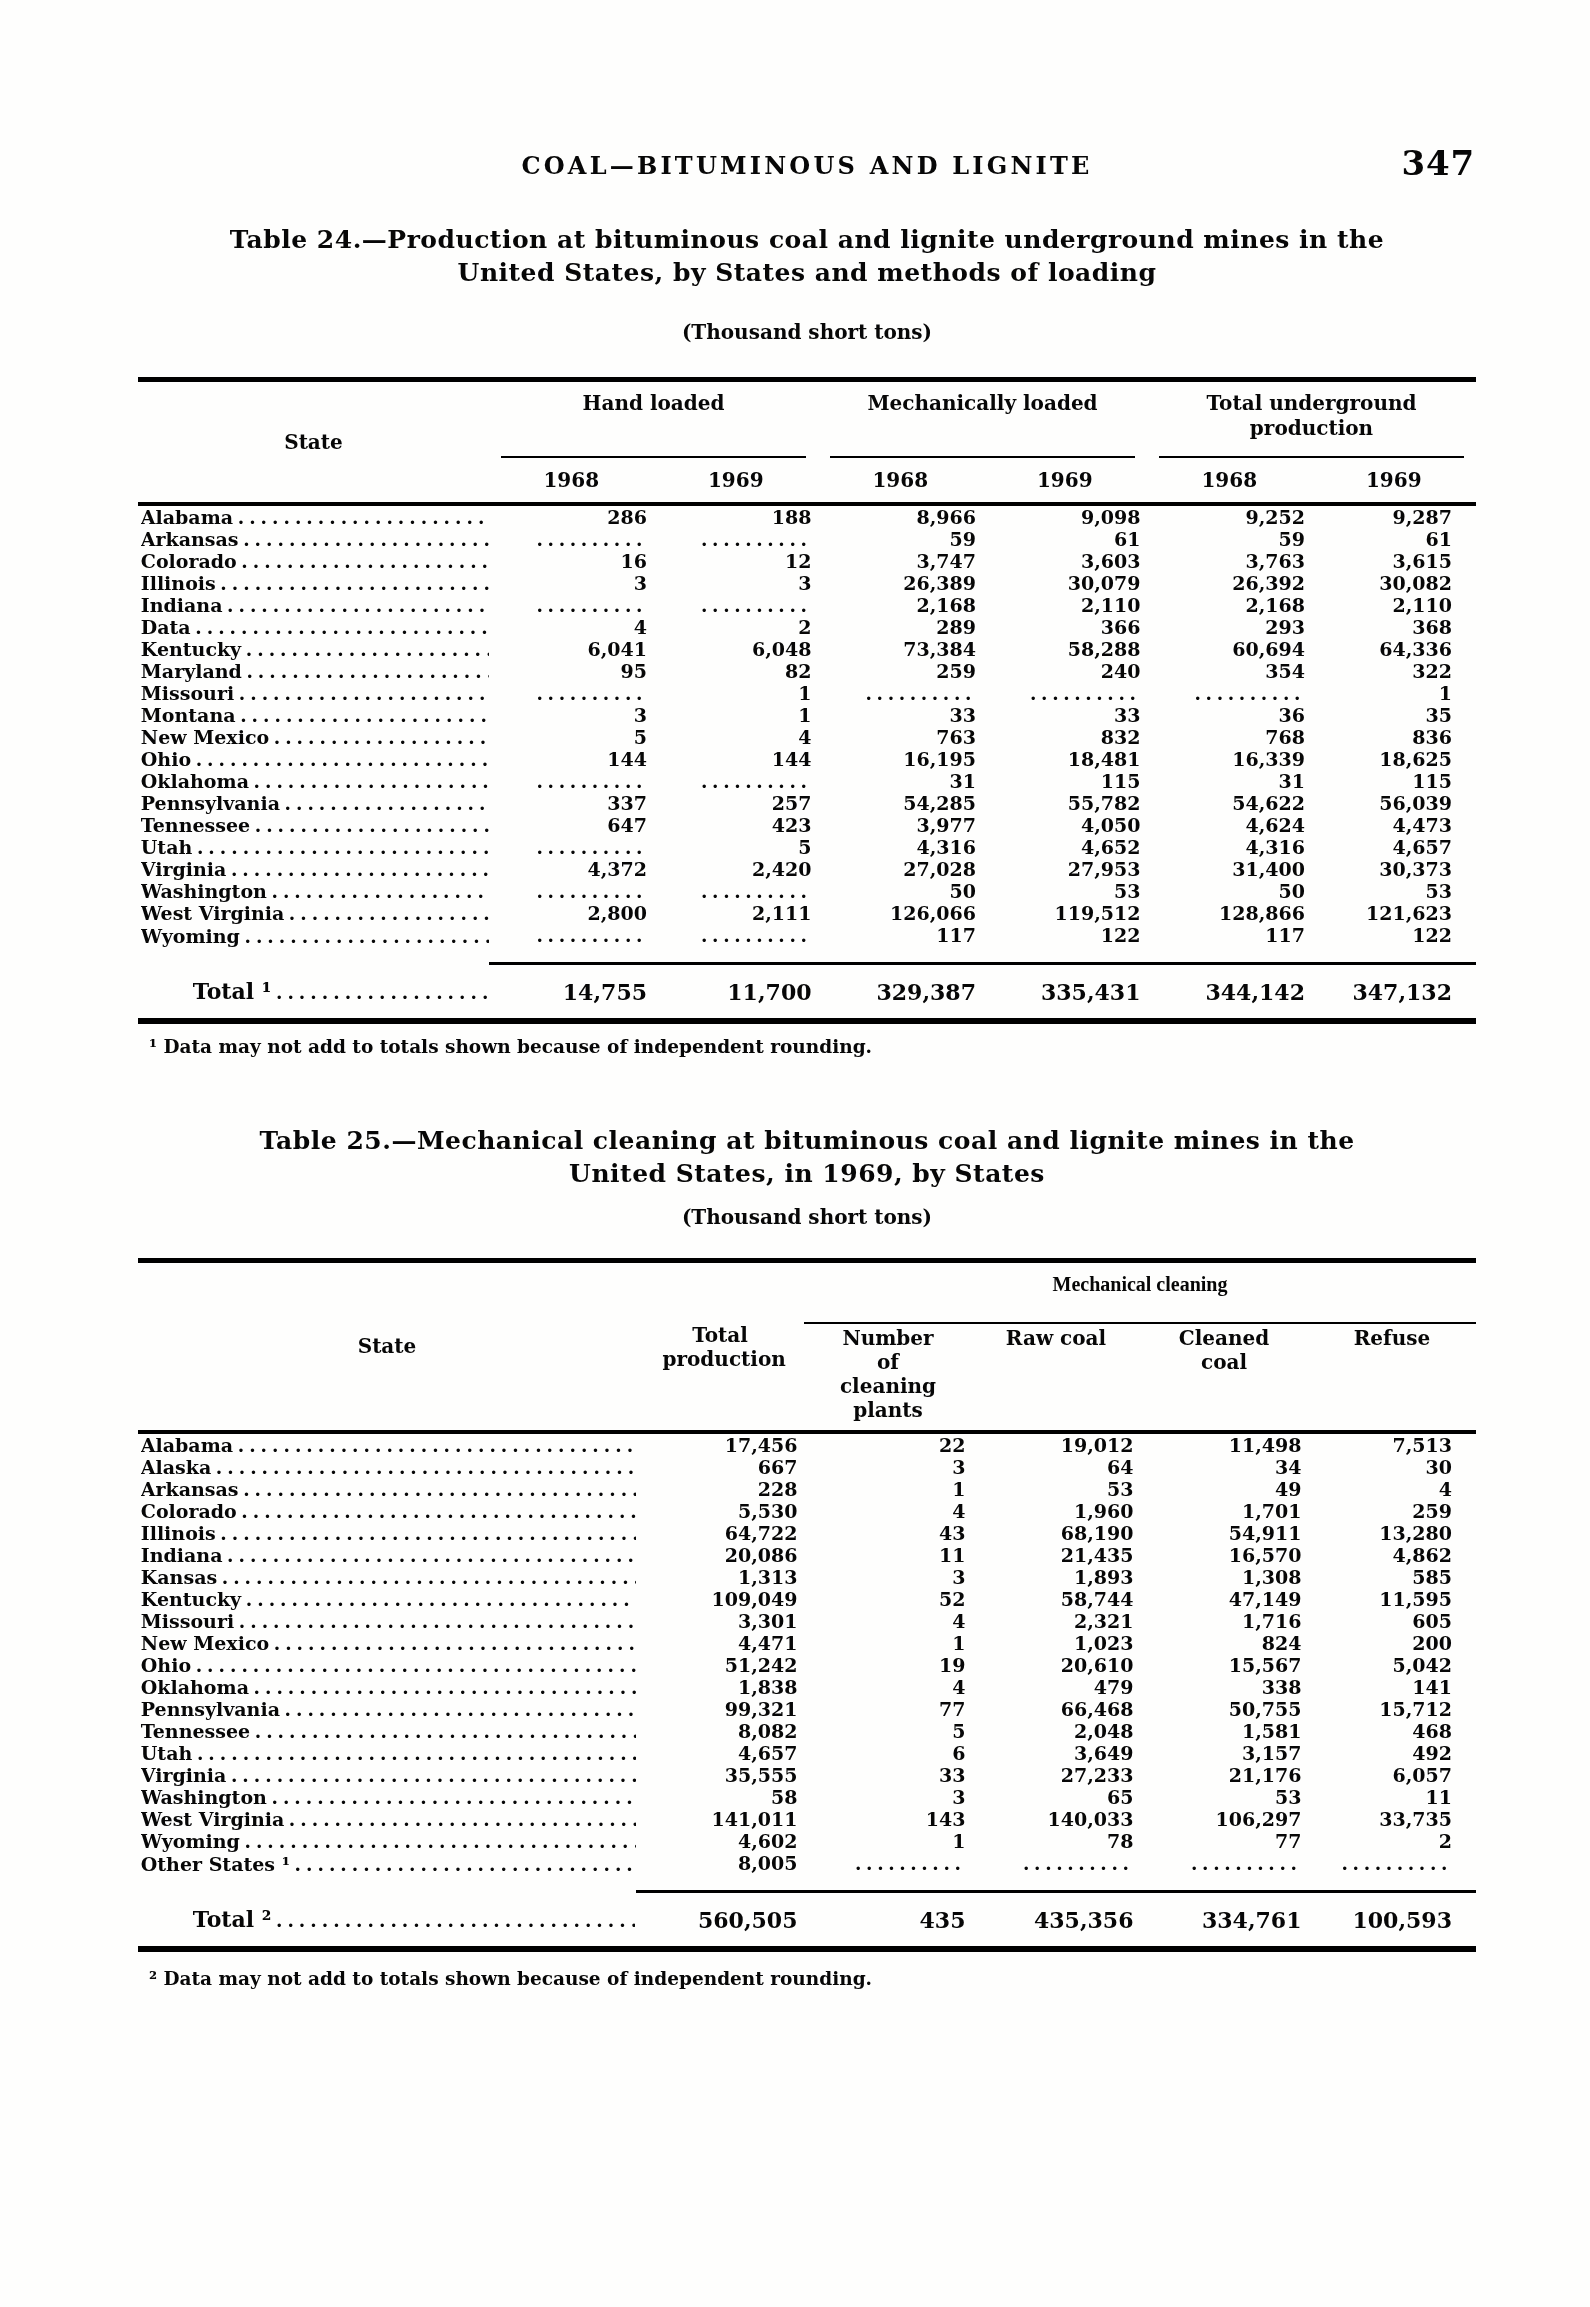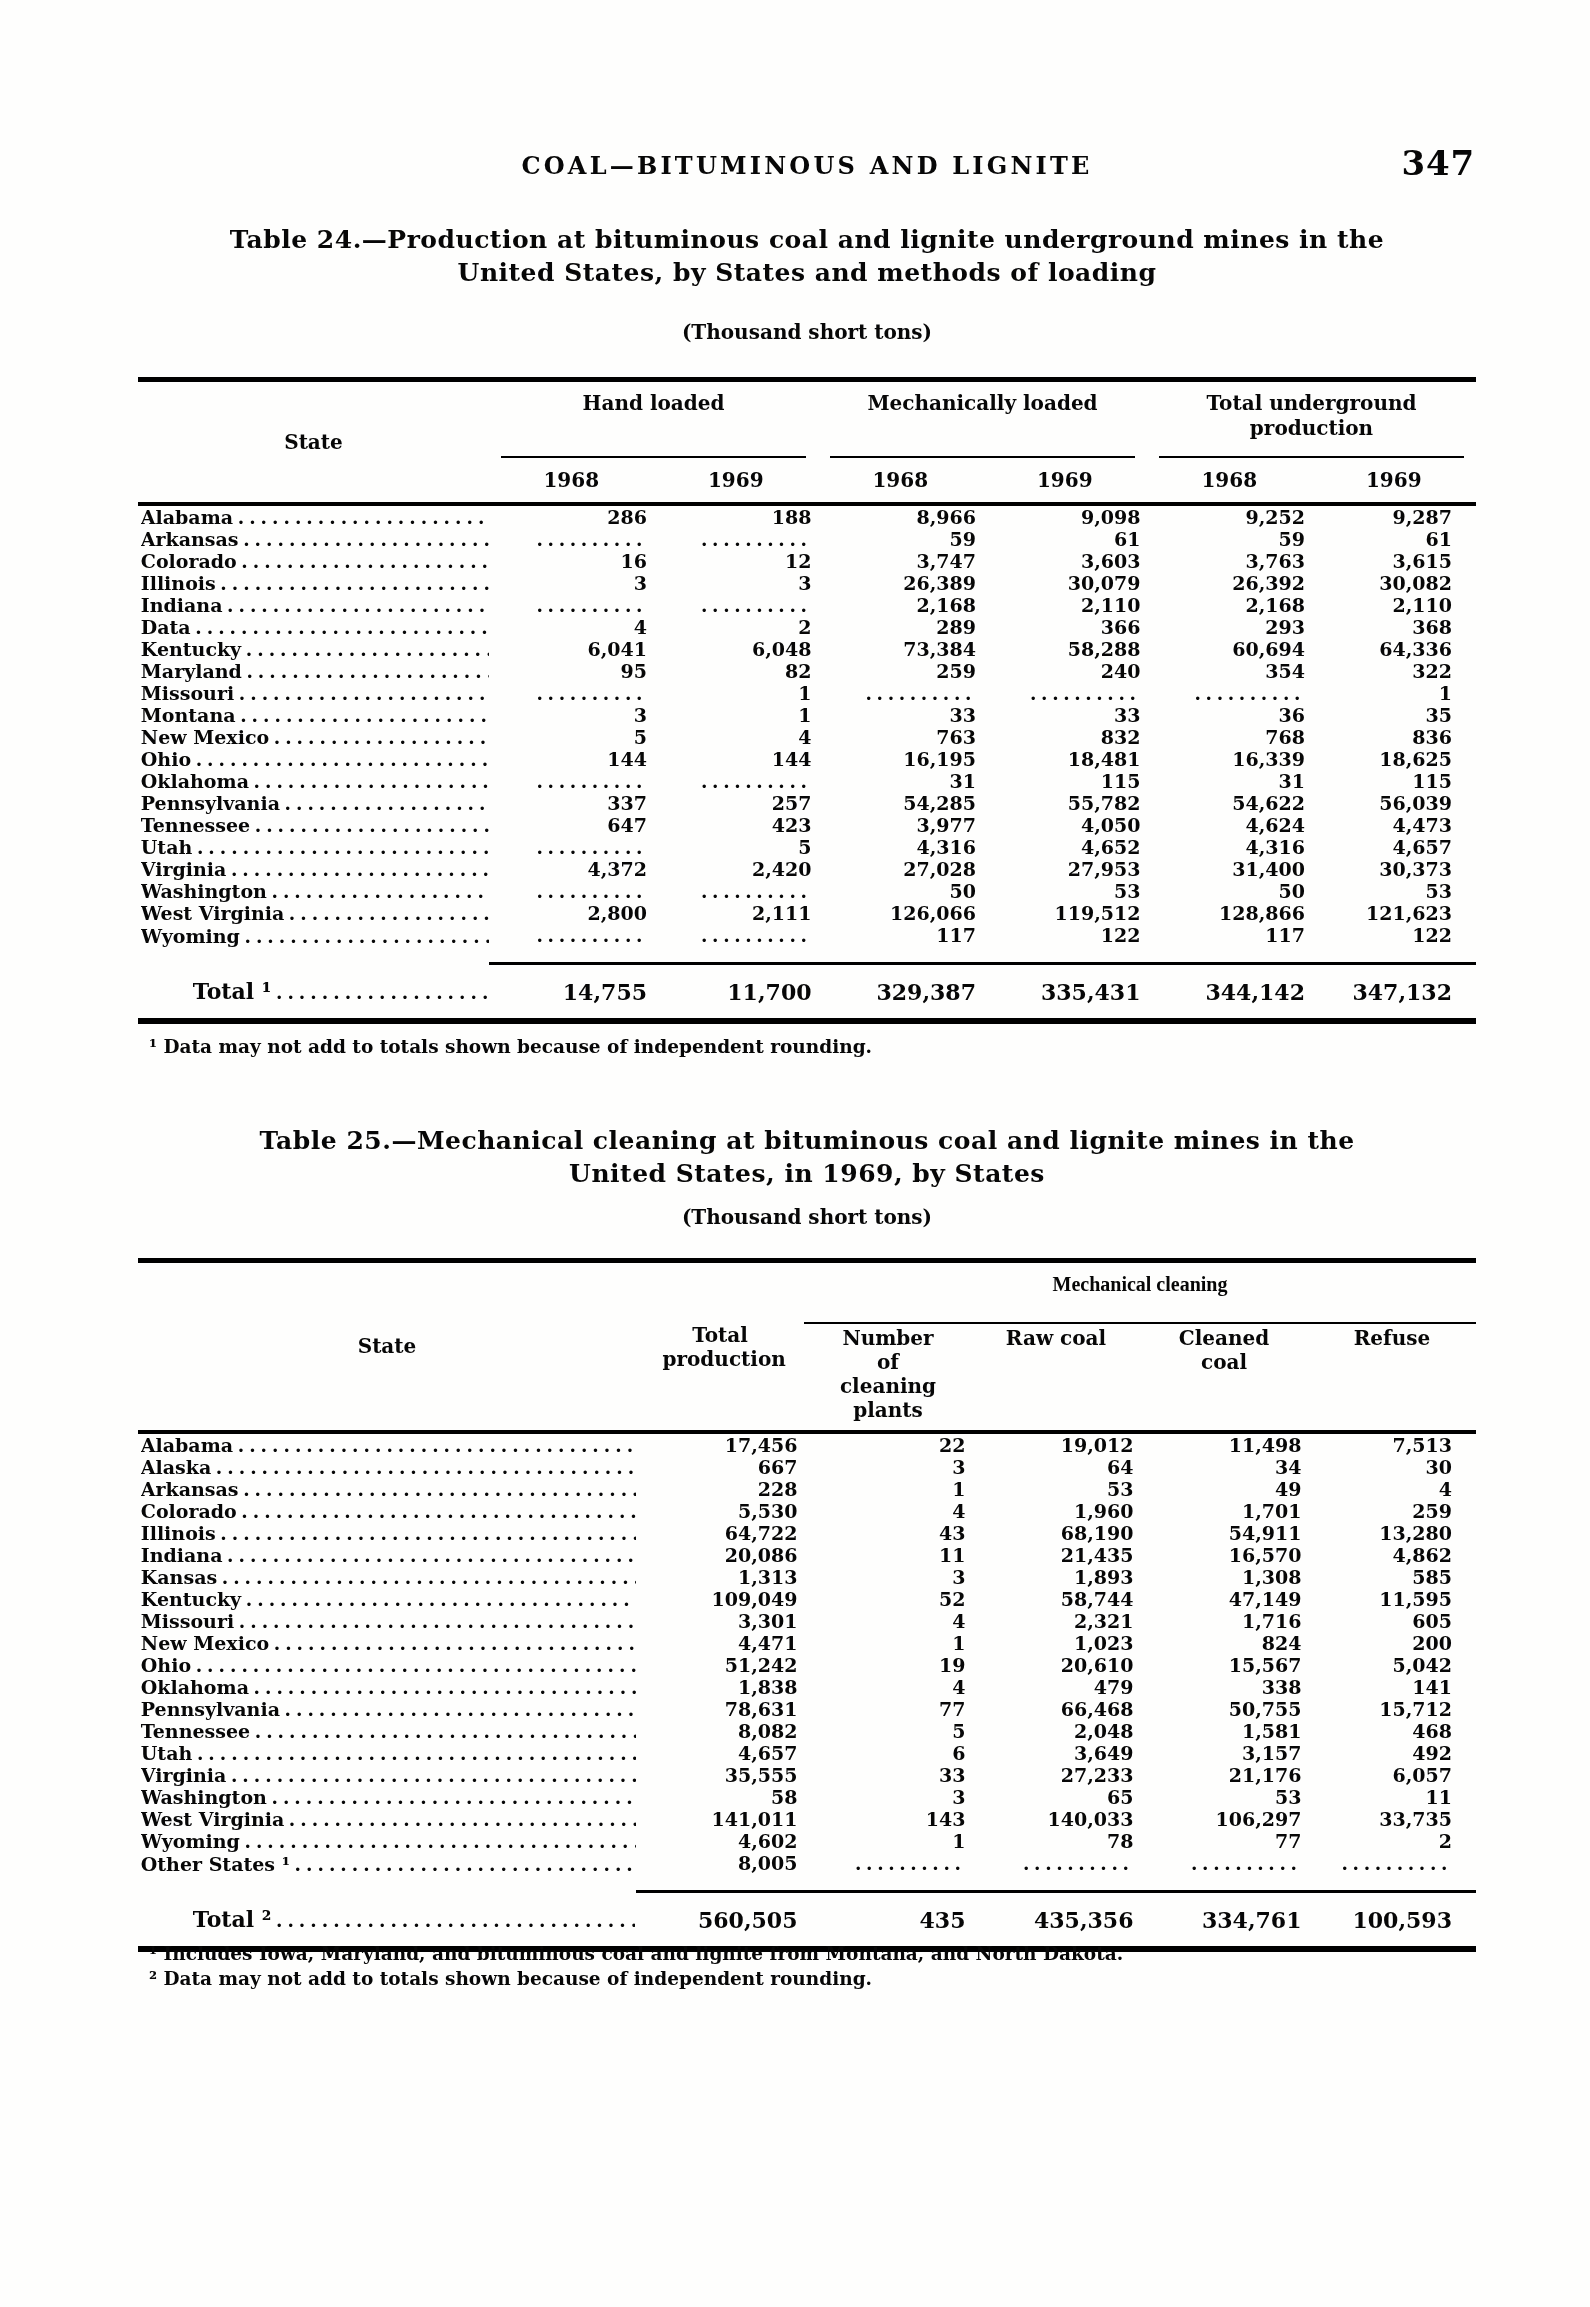--- a/index.html
+++ b/index.html
@@ -605,21 +605,21 @@
           <td class="num">338</td>
           <td class="num">141</td>
         </tr>
         <tr>
           <td class="state-cell">
             <div class="sc">
               <span class="nm">Pennsylvania</span>
               <span class="leader"></span>
             </div>
           </td>
-          <td class="num">78,631</td>
+          <td class="num">99,321</td>
           <td class="num">77</td>
           <td class="num">66,468</td>
           <td class="num">50,755</td>
           <td class="num">15,712</td>
         </tr>
         <tr>
           <td class="state-cell">
             <div class="sc">
               <span class="nm">Tennessee</span>
               <span class="leader"></span>
@@ -720,17 +720,16 @@
         </td>
         <td class="num">560,505</td>
         <td class="num">435</td>
         <td class="num">435,356</td>
         <td class="num">334,761</td>
         <td class="num">100,593</td>
       </tr>
     </tfoot>
   </table>
 
-  <div class="footnote fn25a">¹ Includes Iowa, Maryland, and bituminous coal and lignite from Montana, and North Dakota.</div>
   <div class="footnote fn25b">² Data may not add to totals shown because of independent rounding.</div>
 
 </div>
 
 
 </body></html>

